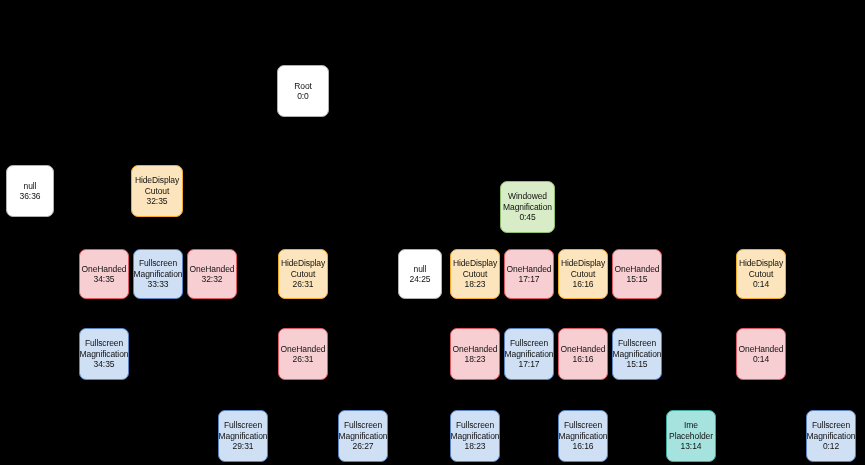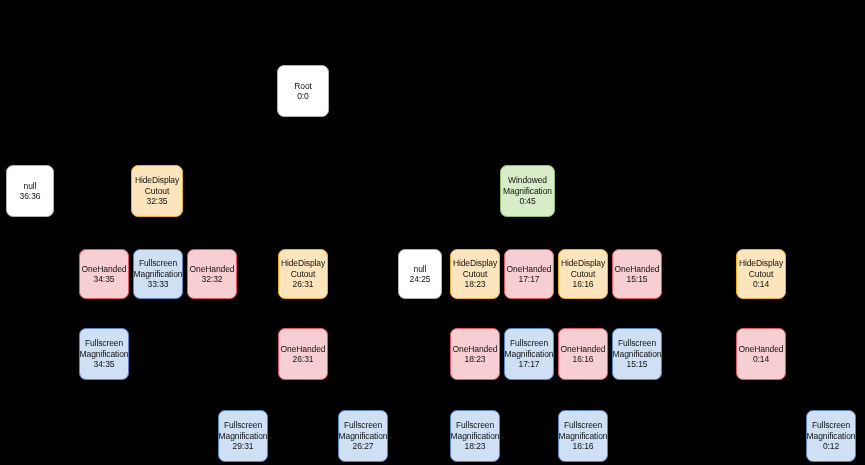--- a/index.html
+++ b/index.html
@@ -53,21 +53,21 @@
       <span class="label">null</span>
       <span class="value">36:36</span>
     </div>
     <div class="node" style="left: 131px; top: 165px; width: 52px; height: 52px; background: rgb(252, 229, 188); border-color: rgb(240, 169, 42);">
       <span class="label">
         <span style="display: block;">HideDisplay</span>
         <span style="display: block;">Cutout</span>
       </span>
       <span class="value">32:35</span>
     </div>
-    <div class="node" style="left: 500px; top: 165px; width: 55px; height: 52px; background: rgb(217, 236, 200); border-color: rgb(143, 191, 110);">
+    <div class="node" style="left: 500px; top: 181px; width: 55px; height: 52px; background: rgb(217, 236, 200); border-color: rgb(143, 191, 110);">
       <span class="label">
         <span style="display: block;">Windowed</span>
         <span style="display: block;">Magnification</span>
       </span>
       <span class="value">0:45</span>
     </div>
     <div class="node" style="left: 79px; top: 249px; width: 50px; height: 50px; background: rgb(247, 207, 210); border-color: rgb(224, 90, 99);">
       <span class="label">OneHanded</span>
       <span class="value">34:35</span>
     </div>
@@ -180,20 +180,27 @@
       </span>
       <span class="value">18:23</span>
     </div>
     <div class="node" style="left: 558px; top: 410px; width: 50px; height: 52px; background: rgb(207, 224, 245); border-color: rgb(91, 132, 196);">
       <span class="label">
         <span style="display: block;">Fullscreen</span>
         <span style="display: block;">Magnification</span>
       </span>
       <span class="value">16:16</span>
     </div>
+    <div class="node" style="left: 666px; top: 410px; width: 50px; height: 52px; background: rgb(166, 227, 222); border-color: rgb(63, 169, 160);">
+      <span class="label">
+        <span style="display: block;">Ime</span>
+        <span style="display: block;">Placeholder</span>
+      </span>
+      <span class="value">13:14</span>
+    </div>
     <div class="node" style="left: 806px; top: 410px; width: 50px; height: 52px; background: rgb(207, 224, 245); border-color: rgb(91, 132, 196);">
       <span class="label">
         <span style="display: block;">Fullscreen</span>
         <span style="display: block;">Magnification</span>
       </span>
       <span class="value">0:12</span>
     </div>
   </div>
 
 </body></html>

